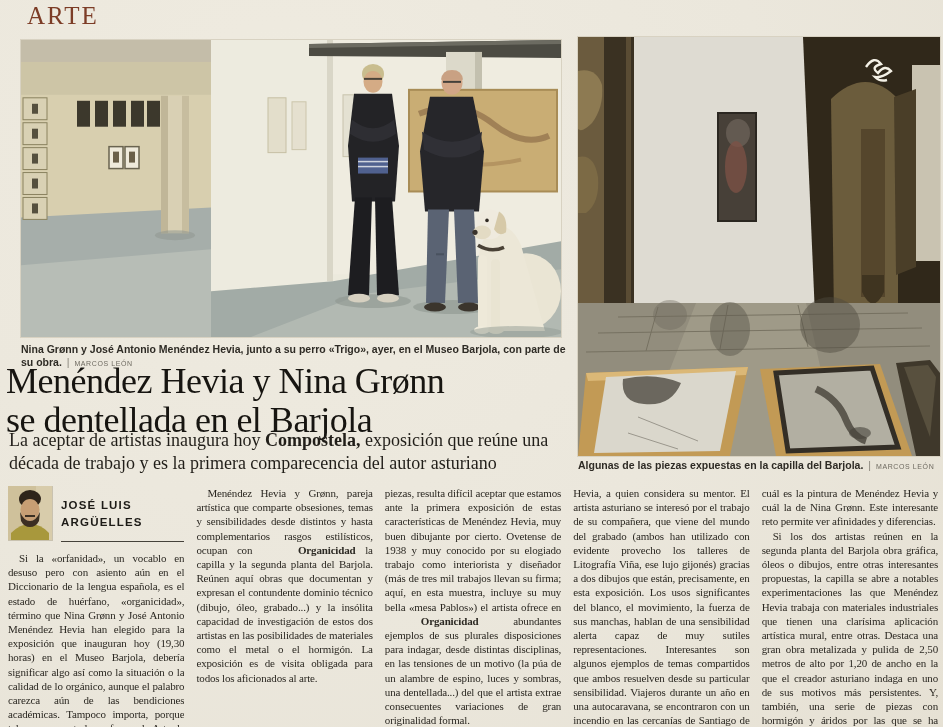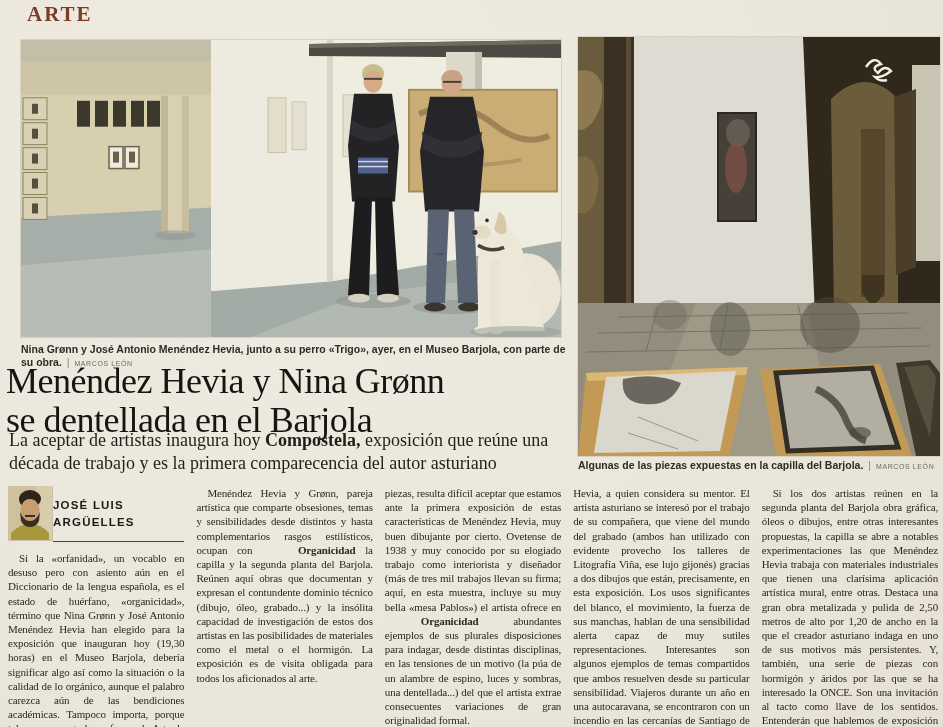--- a/index.html
+++ b/index.html
@@ -5,21 +5,21 @@
   html,body{margin:0;padding:0;}
   .page{
     position:relative; width:943px; height:727px; overflow:hidden;
     background:#ebe7dc;
     background-image:radial-gradient(circle at 30% 20%, #efebe0 0%, #ebe7dc 55%, #e6e1d4 100%);
     font-family:"Liberation Serif", serif; color:#28251f;
   }
   .abs{position:absolute;}
   
   .section-title{
-    left:27px; top:2px; font-size:21px; font-weight:700; letter-spacing:2px;
+    left:27px; top:2px; font-size:25px; font-weight:400; letter-spacing:2px;
     color:#7c3c26; font-family:"Liberation Serif", serif;
   }
   
   figure{margin:0; padding:0;}
   .main-photo{left:21px; top:40px; width:540px; height:297px; box-shadow:0 0 0 1px #d8d2c2;}
   .chapel-photo{left:578px; top:37px; width:362px; height:419px; box-shadow:0 0 0 1px #d8d2c2;}
   .main-photo svg,.chapel-photo svg,.author-photo svg{display:block; width:100%; height:100%;}
   
   .caption{
     font-family:"Liberation Sans", sans-serif; font-size:10.5px; font-weight:700;
@@ -41,21 +41,21 @@
   
   .body-cols{
     left:8px; top:486px; width:930px; height:241px;
     display:flex; gap:12px; overflow:hidden;
   }
   .col{flex:1 1 0; overflow:hidden; font-size:11px; line-height:14.2px;
        letter-spacing:-0.15px; color:#2b2822;}
   .col p{margin:0; text-align:justify;}
   .col p.indent{text-indent:11px;}
   .col .b{font-weight:700;margin-left:36px;}
-  .byline{display:flex; align-items:stretch; gap:1px; margin-bottom:9px; height:56px;}
+  .byline{display:flex; align-items:stretch; gap:9px; margin-bottom:9px; height:56px;}
   .author-photo{width:44px; height:54px; flex:0 0 44px; box-shadow:0 0 0 1px #c9c2b0;}
   .author-name{
     flex:1; display:flex; flex-direction:column; justify-content:center;
     font-family:"Liberation Sans", sans-serif; font-size:11.5px; font-weight:700;
     letter-spacing:1.2px; color:#1d1b17; border-bottom:1.5px solid #45423a; gap:2px;
   }
 </style>
 </head>
 <body>
 
@@ -306,17 +306,18 @@
     <div class="col">
       <p><span>piezas, resulta difícil aceptar que estamos ante la primera exposición de estas características de Menéndez Hevia, muy buen dibujante por cierto. Ovetense de 1938 y muy conocido por su elogiado trabajo como interiorista y diseñador (más de tres mil trabajos llevan su firma; aquí, en esta muestra, incluye su muy bella «mesa Pablos») el artista ofrece en </span><span class="b">Organicidad</span><span> abundantes ejemplos de sus plurales disposiciones para indagar, desde distintas disciplinas, en las tensiones de un motivo (la púa de un alambre de espino, luces y sombras, una dentellada...) del que el artista extrae consecuentes variaciones de gran originalidad formal.</span></p>
 
     </div>
 
     <div class="col">
       <p>Hevia, a quien considera su mentor. El artista asturiano se interesó por el trabajo de su compañera, que viene del mundo del grabado (ambos han utilizado con evidente provecho los talleres de Litografía Viña, ese lujo gijonés) gracias a dos dibujos que están, precisamente, en esta exposición. Los usos significantes del blanco, el movimiento, la fuerza de sus manchas, hablan de una sensibilidad alerta capaz de muy sutiles representaciones. Interesantes son algunos ejemplos de temas compartidos que ambos resuelven desde su particular sensibilidad. Viajeros durante un año en una autocaravana, se encontraron con un incendio en las cercanías de Santiago de Compostela. De aquella experiencia surgieron sendos óleos que permiten poner a prueba el ojo del espectador: adivinar</p>
     </div>
 
     <div class="col">
+      <p>cuál es la pintura de Menéndez Hevia y cuál la de Nina Grønn. Este interesante reto permite ver afinidades y diferencias.</p>
       <p class="indent">Si los dos artistas reúnen en la segunda planta del Barjola obra gráfica, óleos o dibujos, entre otras interesantes propuestas, la capilla se abre a notables experimentaciones las que Menéndez Hevia trabaja con materiales industriales que tienen una clarísima aplicación artística mural, entre otras. Destaca una gran obra metalizada y pulida de 2,50 metros de alto por 1,20 de ancho en la que el creador asturiano indaga en uno de sus motivos más persistentes. Y, también, una serie de piezas con hormigón y áridos por las que se ha interesado la ONCE. Son una invitación al tacto como llave de los sentidos. Entenderán que hablemos de exposición extraordinaria.</p>
     </div>
 
   </div>
 </div>
 
 </body></html>

